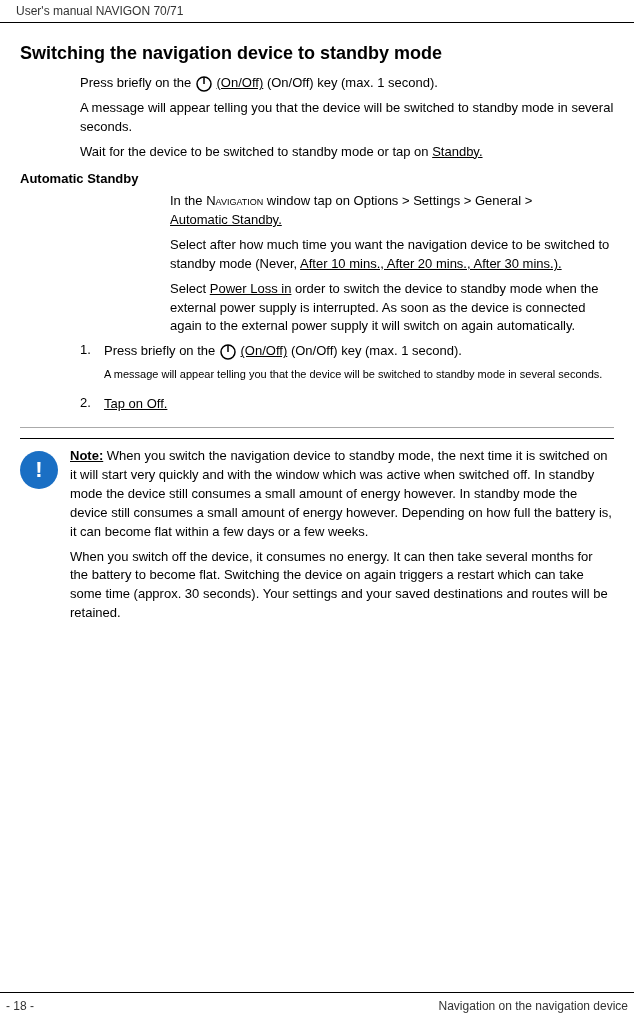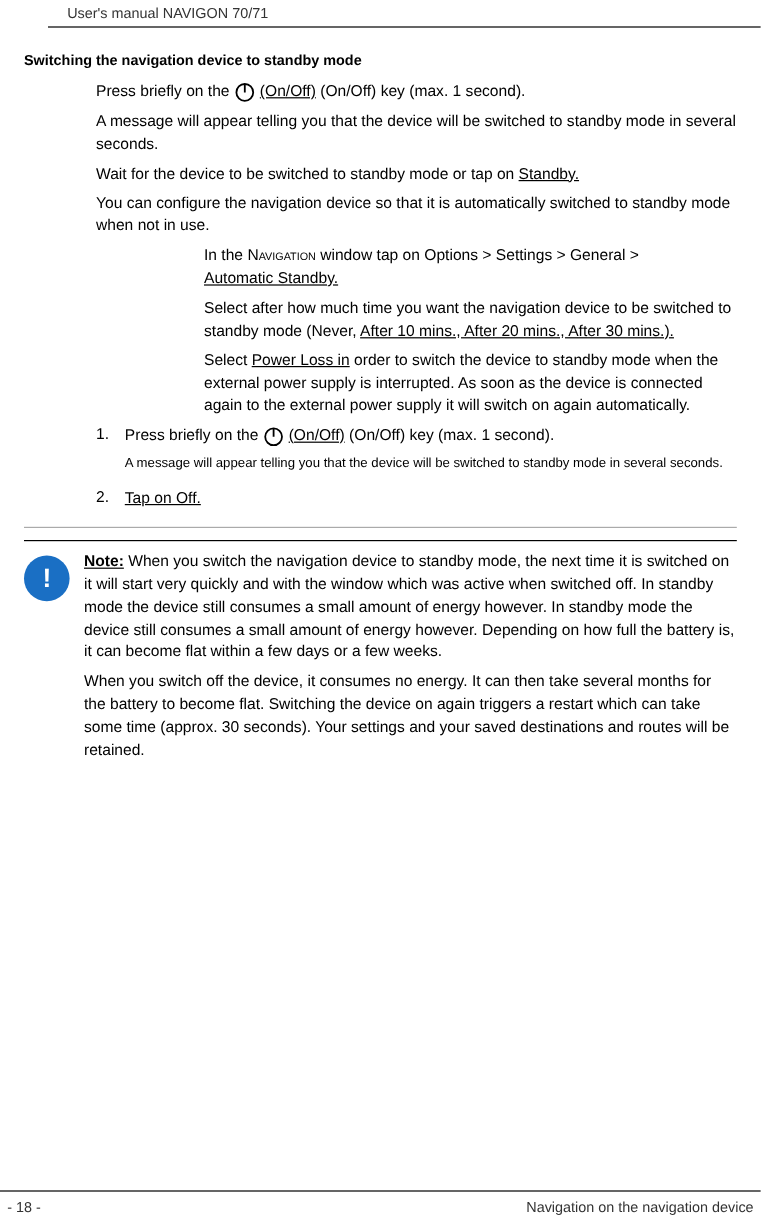--- a/index.html
+++ b/index.html
@@ -10,27 +10,26 @@
       background: #fff;
       width: 634px;
       min-height: 1019px;
       position: relative;
     }
     .header {
       border-bottom: 1px solid #000;
       padding: 4px 16px;
       font-size: 12px;
       color: #333;
-      margin-left: 40px;
     }
     .content {
       padding: 12px 20px 60px 20px;
     }
     .section-title {
-      font-size: 12px;
+      font-size: 18px;
       font-weight: bold;
       margin-bottom: 10px;
       margin-top: 8px;
     }
     .subsection-title {
       font-weight: bold;
       font-size: 13px;
       margin-top: 10px;
       margin-bottom: 6px;
     }
@@ -143,23 +142,23 @@
       <span class="underline">(On/Off)</span>
       <span>(On/Off) key (max. 1 second).</span>
     </div>
     <div class="para">A message will appear telling you that the device will be switched to standby mode in several seconds.</div>
     <div class="para">
       <span>Wait for the device to be switched to standby mode or tap on</span>
       <span class="underline"> Standby.</span>
     </div>
   </div>
 
+  <div class="subsection-title">Automatic Standby</div>
 
   <div class="indent1">
-    <div class="para">You can configure the navigation device so that it is automatically switched to standby mode when not in use.</div>
 
     <div class="indent2">
       <div class="para">
         <span>In the</span>
         <span class="nav-word">Navigation</span>
         <span>window tap on Options &gt; Settings &gt; General &gt;</span>
         <span class="underline"><br><span>Automatic Standby.</span></span>
       </div>
       <div class="para">
         <span>Select after how much time you want the navigation device to be switched to standby mode (Never, </span><span class="underline">After 10 mins., After 20 mins., After 30 mins.).</span>

